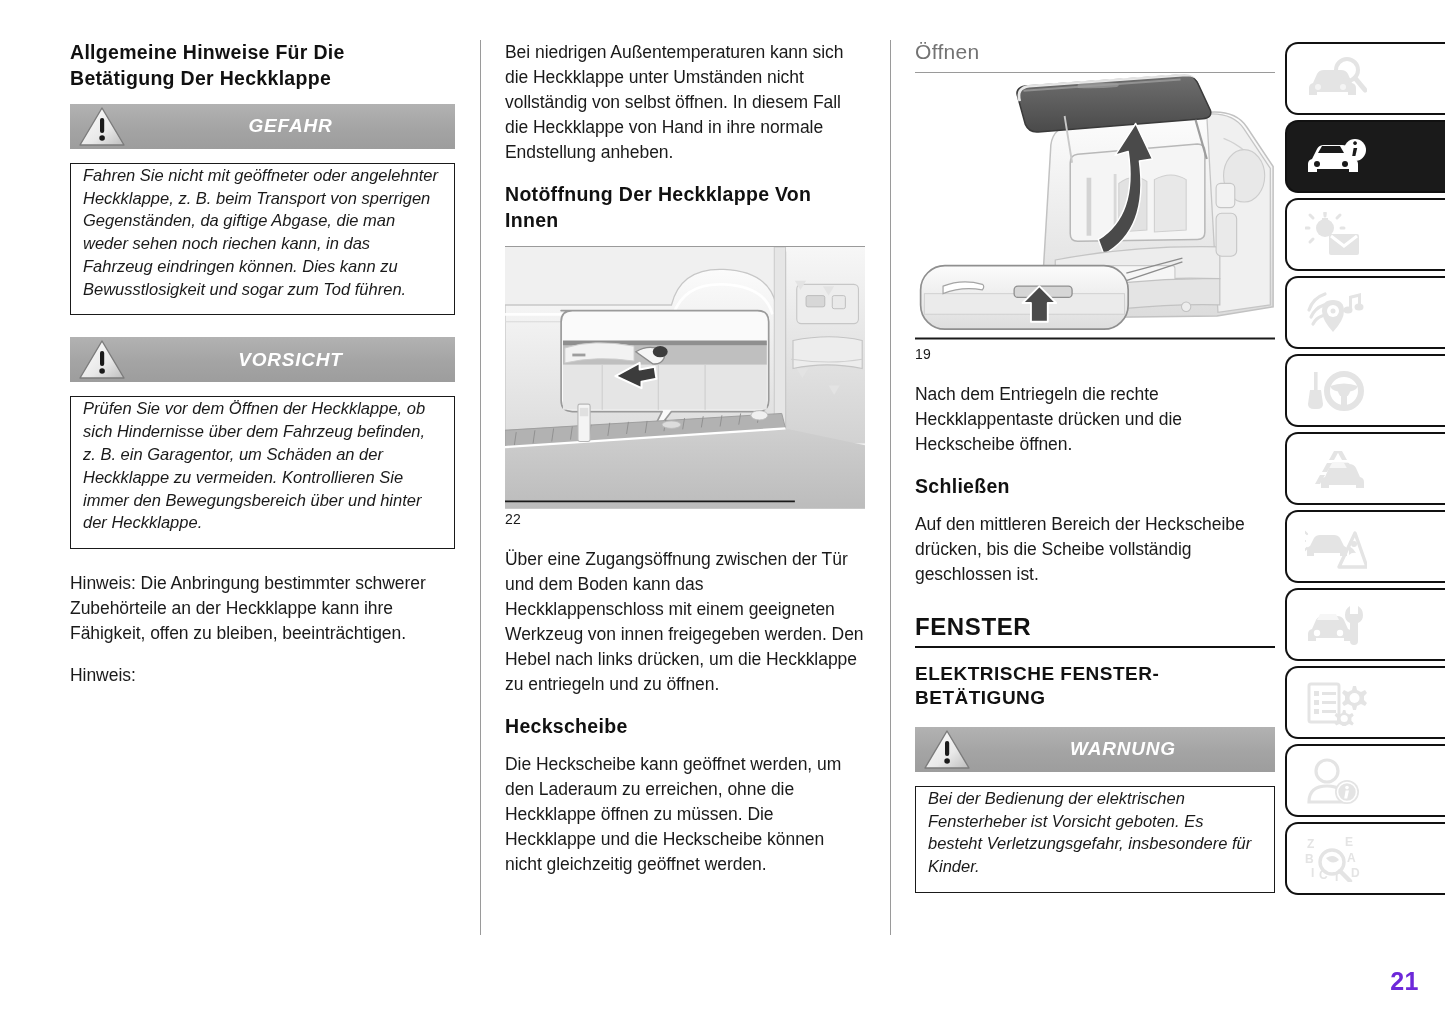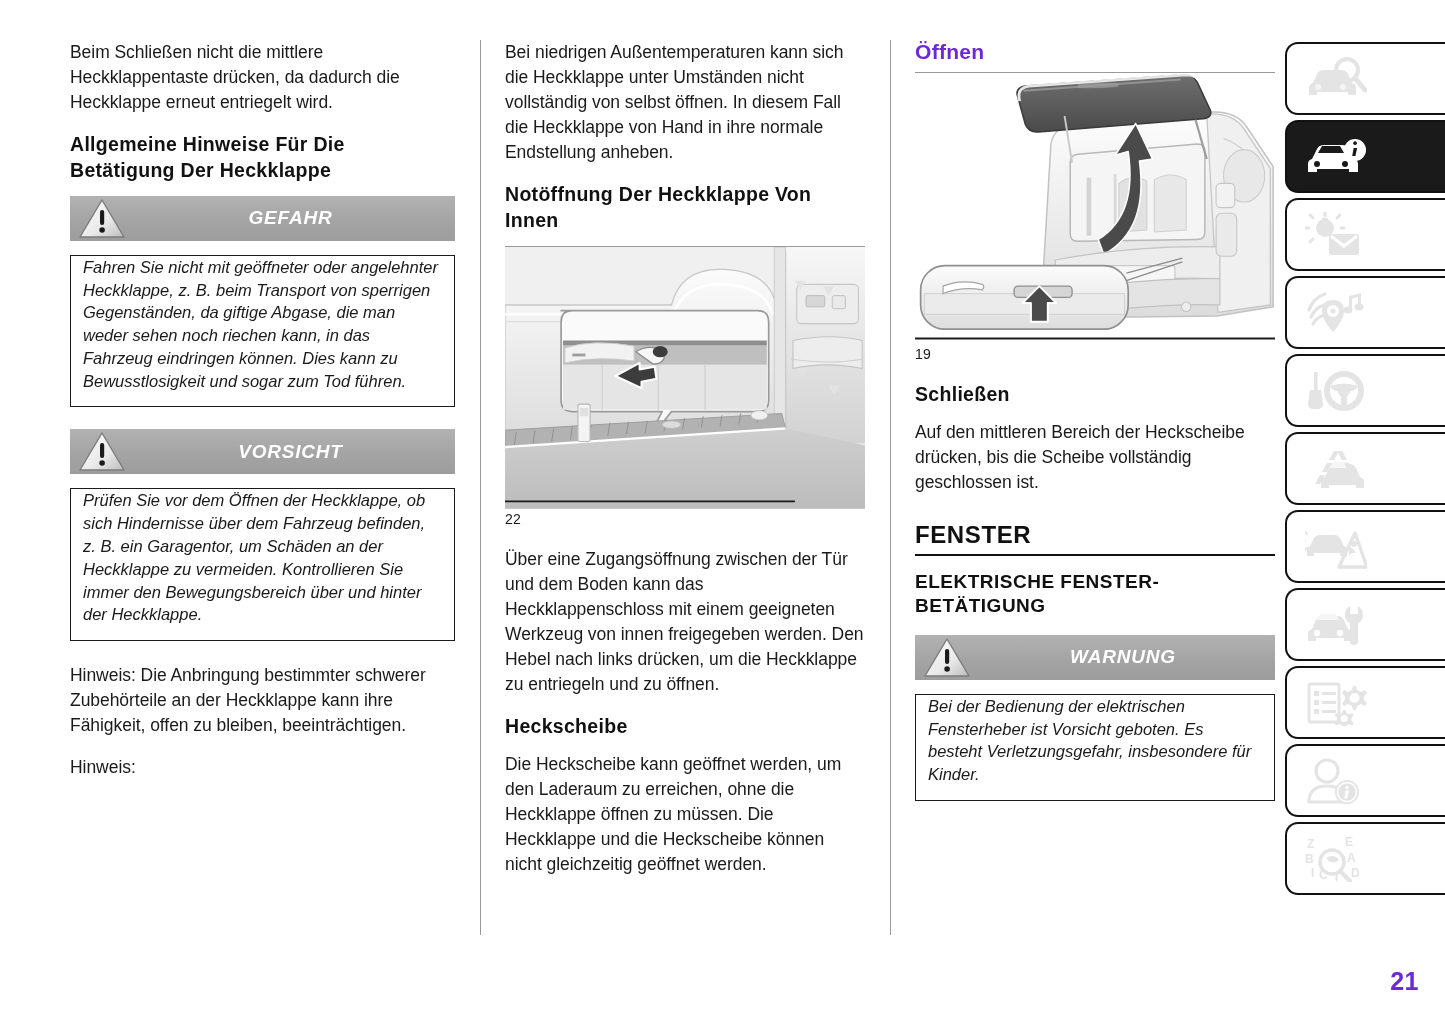--- a/index.html
+++ b/index.html
@@ -67,22 +67,22 @@
   h2.section {
     font-size: 19px;
     font-weight: bold;
     color: #111111;
     letter-spacing: 0.5px;
     line-height: 1.28;
     margin-bottom: 16px;
   }
   h2.figtitle {
     font-size: 21px;
-    font-weight: bold;
-    color: #6d28d9;
+    font-weight: normal;
+    color: #737373;
     letter-spacing: 0.3px;
     margin-bottom: 8px;
   }
 
   
   .warn-bar {
     height: 45px;
     background: linear-gradient(180deg,#b2b2b2 0%, #a4a4a4 55%, #9d9d9d 100%);
     display: flex;
     align-items: center;
@@ -167,21 +167,20 @@
 </style>
 </head>
 <body>
 
 <div class="page">
 
   <div class="columns">
 
     <div class="col">
 
-      <p class="body">Beim Schließen nicht die mittlere Heckklappentaste drücken, da dadurch die Heckklappe erneut entriegelt wird.</p>
 
       <h2 class="sub">Allgemeine Hinweise Für Die Betätigung Der Heckklappe</h2>
 
       <div class="warn-bar">
         <svg class="tri" viewBox="0 0 48 41">
           <defs>
             <linearGradient id="trg1" x1="0" y1="0" x2="1" y2="1">
               <stop offset="0%" stop-color="#ffffff"></stop>
               <stop offset="60%" stop-color="#e9e9e9"></stop>
               <stop offset="100%" stop-color="#bdbdbd"></stop>
@@ -379,20 +378,21 @@
 
           <rect x="106" y="228" width="62" height="12" rx="4" fill="#d6d6d6" stroke="#8f8f8f" stroke-width="1.4"></rect>
 
           <path d="M124 266 L124 246 L115 246 L133 228 L151 246 L142 246 L142 266 Z" fill="#4a4a4a" stroke="#ffffff" stroke-width="2" stroke-linejoin="round"></path>
 
           <path d="M0 284 L385 284" stroke="#1a1a1a" stroke-width="2"></path>
         </svg>
         <div class="fig-caption">19</div>
       </div>
 
+      <p class="body">Nach dem Entriegeln die rechte Heckklappentaste drücken und die Heckscheibe öffnen.</p>
 
       <h2 class="sub">Schließen</h2>
 
       <p class="body">Auf den mittleren Bereich der Heckscheibe drücken, bis die Scheibe vollständig geschlossen ist.</p>
 
       <h1 class="chapter">FENSTER</h1>
 
       <h2 class="section">ELEKTRISCHE FENSTER-BETÄTIGUNG</h2>
 
       <div class="warn-bar">

